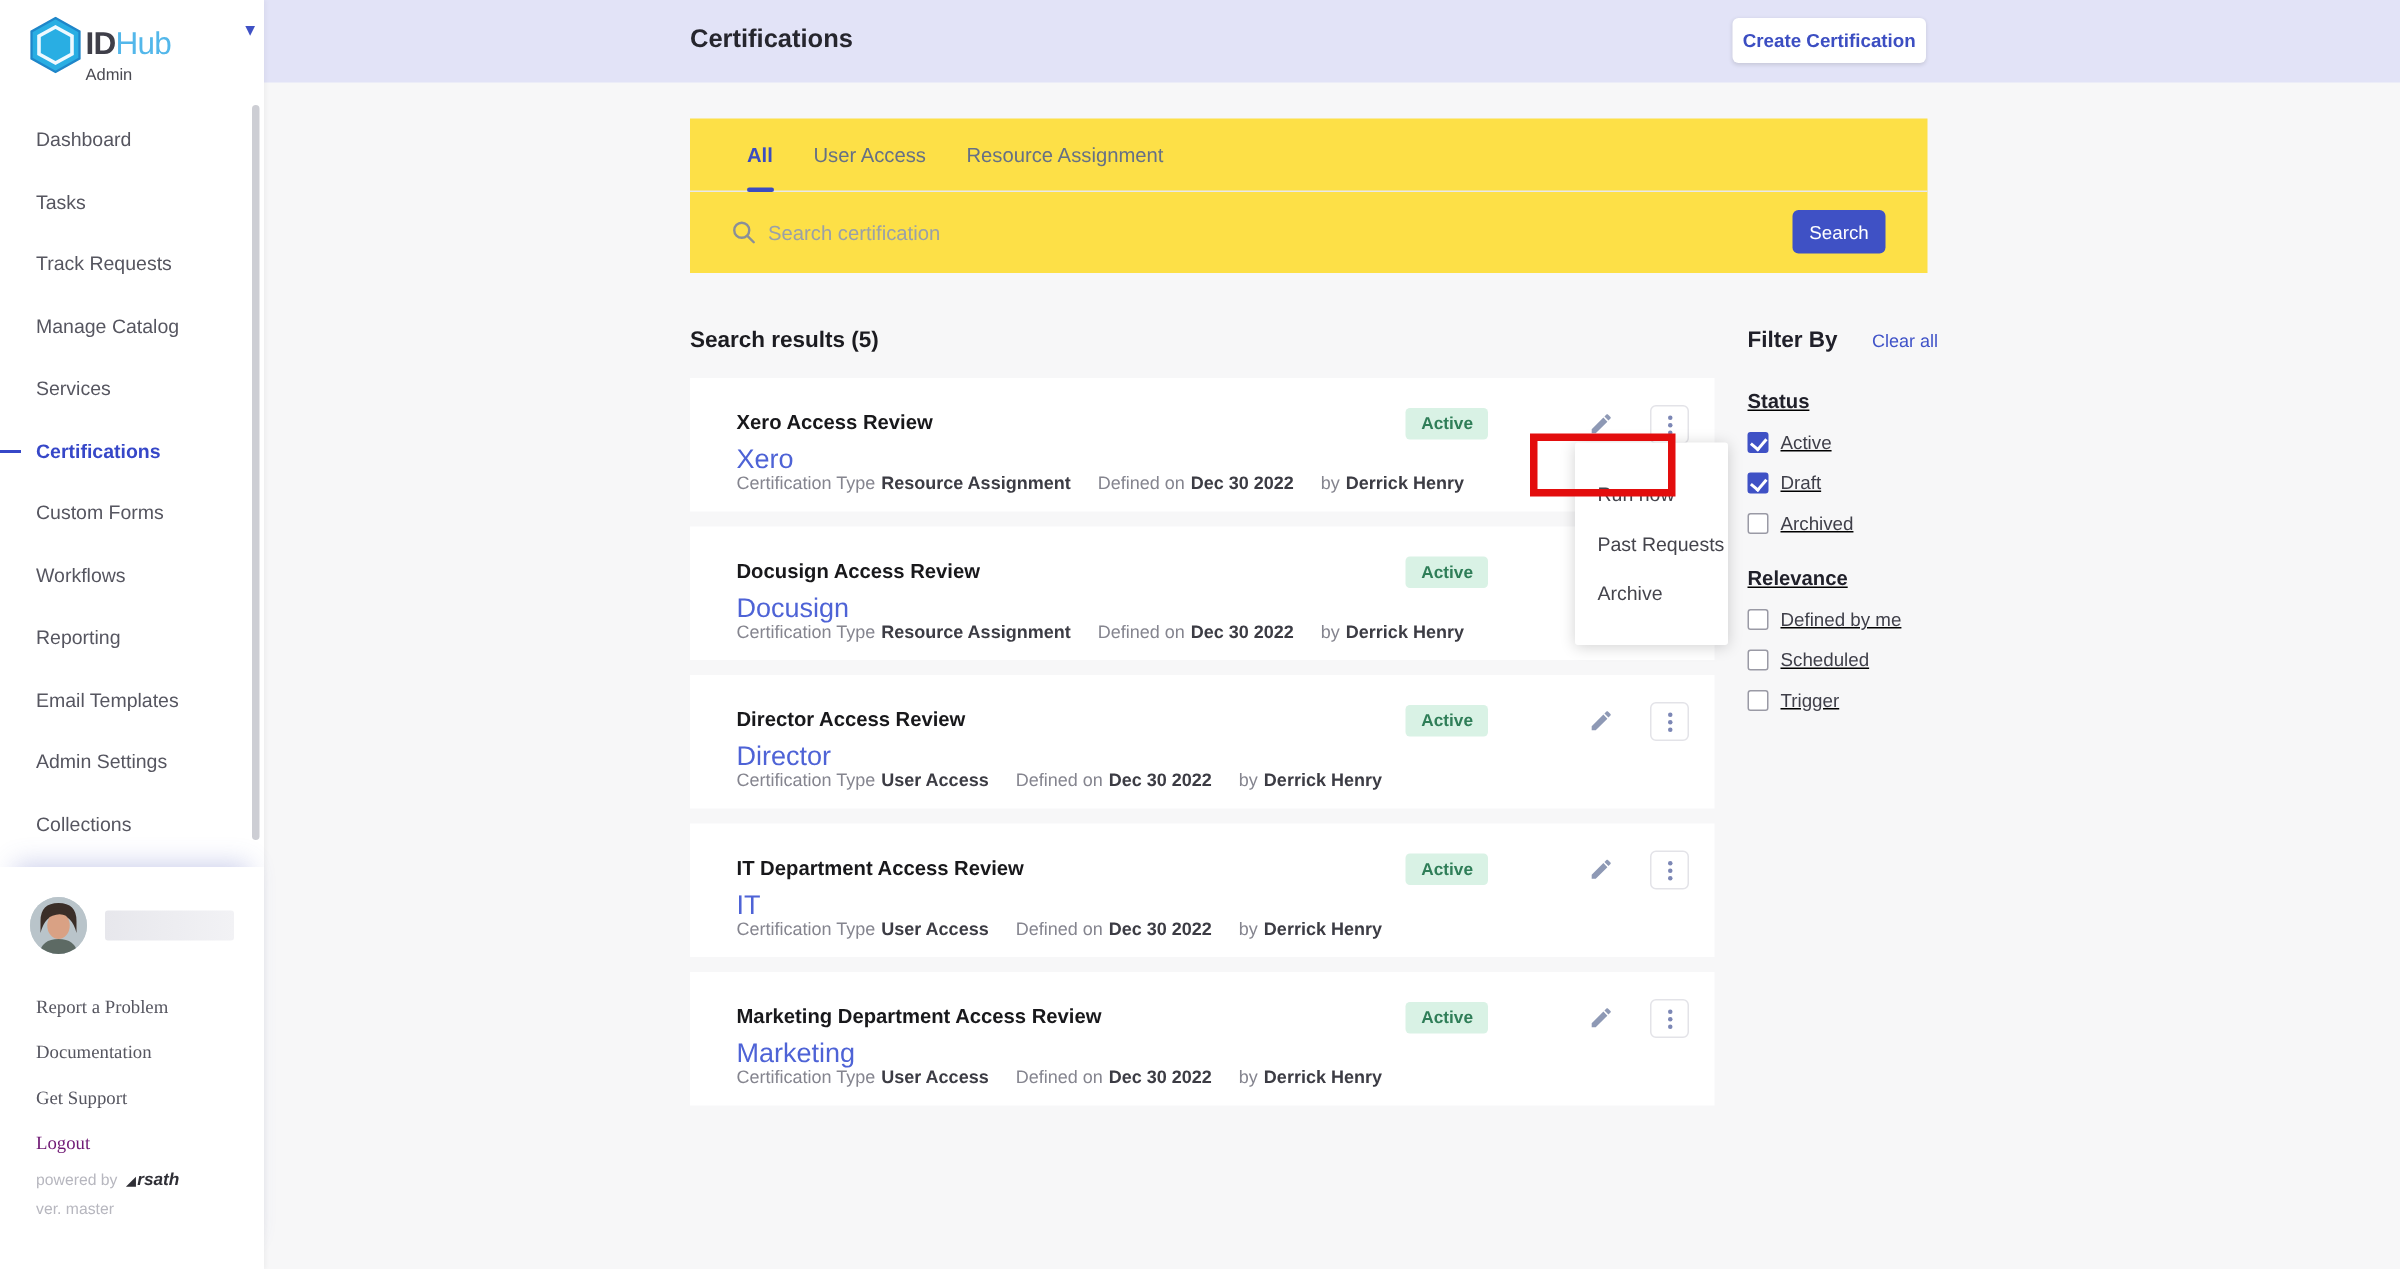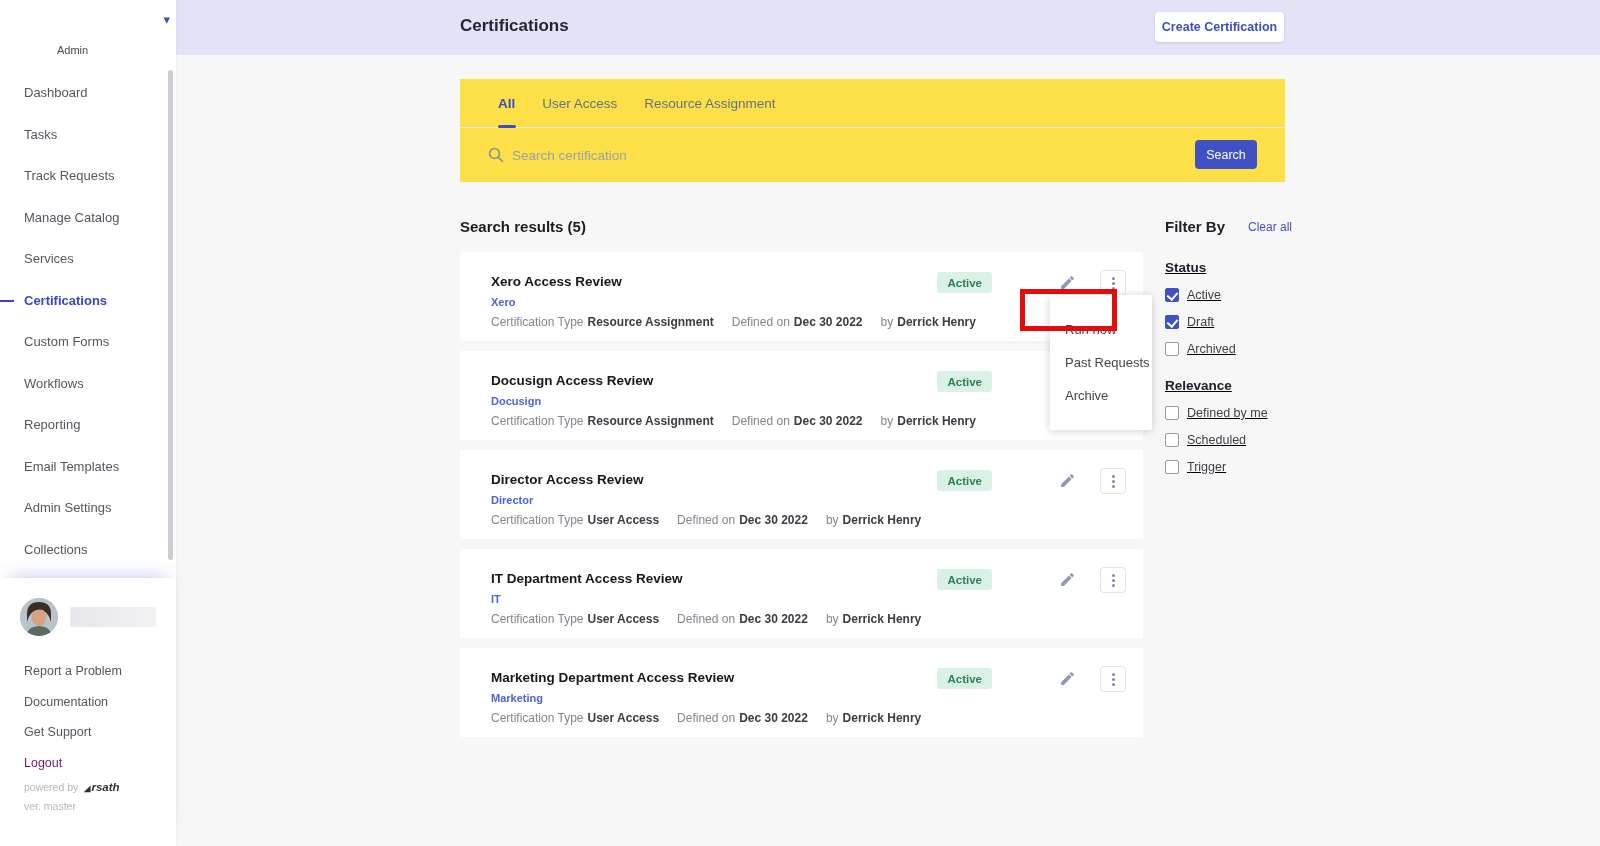--- a/index.html
+++ b/index.html
@@ -22,21 +22,21 @@
   .nav-item.active { color:#3647c8; font-weight:700; }
   .nav-item.active::before { content:""; position:absolute; left:0; top:20px; width:14px; height:2px; background:#3647c8; }
 
   .side-scrollbar { position:absolute; right:3px; top:70px; width:5px; height:490px; background:#cdced4; border-radius:3px; }
 
   .sidebar-footer { position:absolute; left:0; bottom:0; width:176px; height:268px; background:#fff; box-shadow:0 -12px 16px -10px rgba(84,96,190,0.30); }
   .profile { position:absolute; left:20px; top:20px; display:flex; align-items:center; }
   .avatar { width:38px; height:38px; border-radius:50%; overflow:hidden; background:#c4cdd2; }
   .name-blur { margin-left:12px; width:86px; height:20px; border-radius:2px; background:linear-gradient(90deg,#e7e7ec,#f2f2f5); }
   .foot-links { position:absolute; left:24px; top:78px; }
-  .foot-link { height:30.5px; display:flex; align-items:center; font-size:12.5px; color:#565660; cursor:pointer; }
+  .foot-link { height:30.5px; display:flex; align-items:center; font-size:12.5px; color:#565660; cursor:pointer;font-family:Liberation Serif, serif; }
   .foot-link.logout { color:#701a75; }
   .powered { position:absolute; left:24px; top:203px; font-size:10.5px; color:#b7b7bf; display:flex; align-items:center; }
   .powered-brand { margin-left:6px; color:#2f2f36; font-weight:700; font-style:italic; font-size:11.5px; }
   .powered-brand::before { content:"◢"; font-size:8px; margin-right:1px; color:#2f2f36; font-style:normal; }
   .version { position:absolute; left:24px; top:222px; font-size:10.5px; color:#b7b7bf; }
 
   
   .header { position:absolute; left:176px; top:0; width:1424px; height:55px; background:#e2e3f7; }
   .page-title { position:absolute; left:284px; top:16px; font-size:17px; font-weight:600; color:#26262e; }
   .create-btn { position:absolute; left:979px; top:12px; width:129px; height:30px; background:#ffffff; color:#3c4ec2; font-size:12.5px; font-weight:700; border:none; border-radius:4px; box-shadow:0 1px 3px rgba(0,0,0,.12); cursor:pointer; font-family:inherit; }
@@ -51,21 +51,21 @@
   .search-icon { position:absolute; left:28px; top:19px; }
   .search-input { position:absolute; left:52px; top:12px; width:640px; height:30px; border:none; outline:none; font-size:13.5px; color:#3a3a42; font-family:inherit; background:transparent; }
   .search-input::placeholder { color:#9aa0a8; }
   .search-btn { position:absolute; right:28px; top:12px; width:62px; height:29px; background:#3f51c5; color:#fff; font-size:12.5px; border:none; border-radius:4px; cursor:pointer; font-family:inherit; }
 
   
   .results-heading { position:absolute; left:460px; top:218px; font-size:15px; font-weight:700; color:#1c1c21; }
   .cards { position:absolute; left:460px; top:252px; width:683px; }
   .card { position:relative; width:683px; height:89px; background:#ffffff; margin-bottom:10px; }
   .card-title { position:absolute; left:31px; top:22px; font-size:13.5px; font-weight:700; color:#18181b; }
-  .card-link { position:absolute; left:31px; top:44px; font-size:11px; color:#4e63d6; text-decoration:none; cursor:pointer;font-weight:bold; }
+  .card-link { position:absolute; left:31px; top:44px; font-size:18px; color:#4e63d6; text-decoration:none; cursor:pointer; }
   .card-meta { position:absolute; left:31px; top:63px; font-size:12px; white-space:nowrap; }
   .meta-label { color:#85858f; margin-right:4px; }
   .meta-value { color:#3c3c44; font-weight:700; margin-right:18px; }
   .badge { position:absolute; right:151px; top:20px; height:21px; padding:0 10px; display:inline-flex; align-items:center; background:#d9f2e5; color:#2f7e58; font-size:11.5px; font-weight:600; border-radius:3px; }
   .pencil-btn { position:absolute; right:66px; top:22px; width:18px; height:18px; cursor:pointer; }
   .kebab-btn { position:absolute; right:17px; top:18px; width:26px; height:26px; border:1px solid #e3e3e8; border-radius:4px; display:flex; flex-direction:column; align-items:center; justify-content:center; gap:2px; cursor:pointer; background:#fff; }
   .kebab-btn i { width:3px; height:3px; border-radius:50%; background:#7c87b5; }
 
   
   .dropdown { position:absolute; left:1050px; top:295px; width:102px; background:#ffffff; box-shadow:0 1px 10px rgba(0,0,0,.18); border-radius:2px; z-index:20; padding:18px 0; }
@@ -85,20 +85,27 @@
   .cb.checked { background:#3f51c5; border-color:#3f51c5; }
   .cb.checked::after { content:""; position:absolute; left:3px; top:1px; width:5px; height:8px; border:solid #fff; border-width:0 2px 2px 0; transform:rotate(40deg); }
   .filter-option span.lbl { margin-left:8px; font-size:12.5px; color:#3f3f49; }
 </style>
 </head>
 <body>
 
 <div class="page">
 
   <div class="sidebar">
+    <div class="logo-row">
+      <svg class="logo-hex" viewBox="0 0 34 38">
+        <polygon points="17,1 33,10 33,28 17,37 1,28 1,10" fill="#29aee3" stroke="#1f86c9" stroke-width="1.5"></polygon>
+        <polygon points="17,7 28,13 28,25 17,31 6,25 6,13" fill="none" stroke="#eef9ff" stroke-width="2.4"></polygon>
+      </svg>
+      <span class="logo-text"><span class="logo-id">ID</span><span class="logo-hub">Hub</span></span>
+    </div>
     <span class="logo-caret">▾</span>
     <div class="logo-admin">Admin</div>
 
     <div class="nav">
       <div class="nav-item">Dashboard</div>
       <div class="nav-item">Tasks</div>
       <div class="nav-item">Track Requests</div>
       <div class="nav-item">Manage Catalog</div>
       <div class="nav-item">Services</div>
       <div class="nav-item active">Certifications</div>

